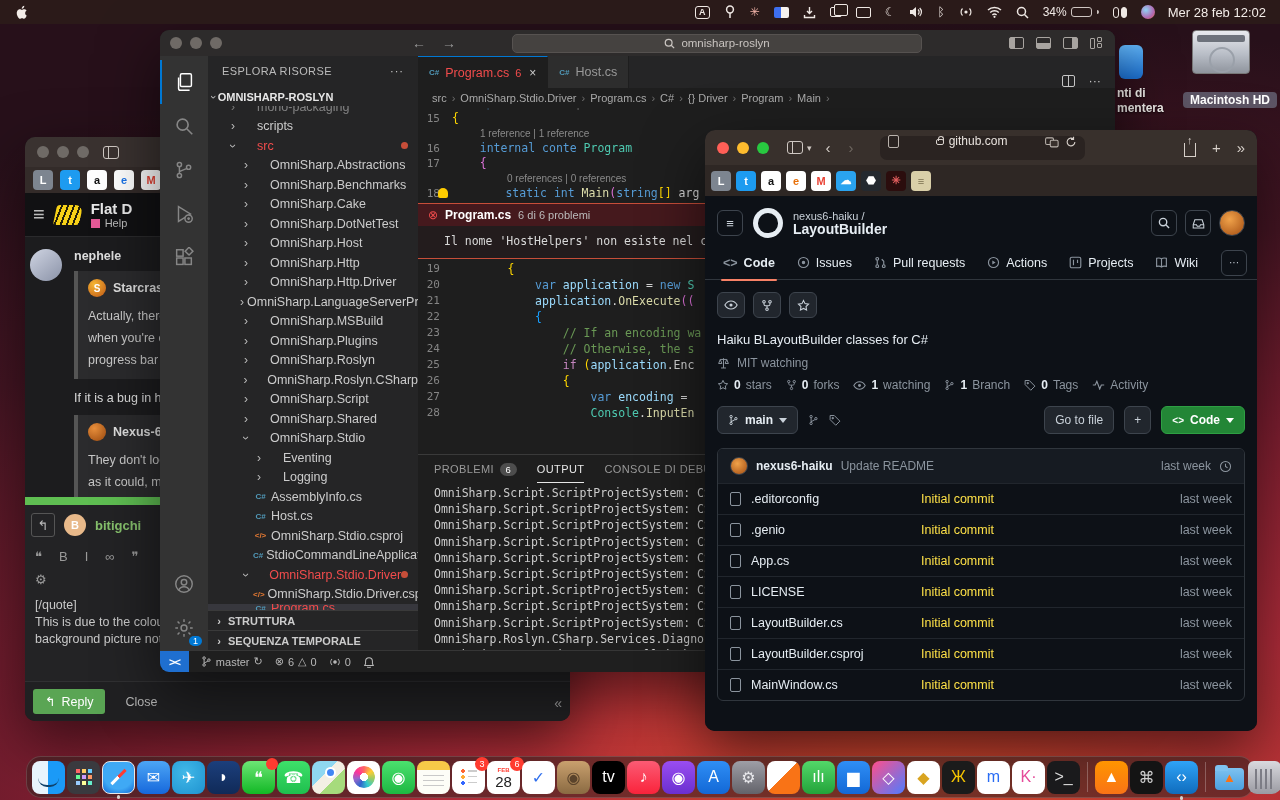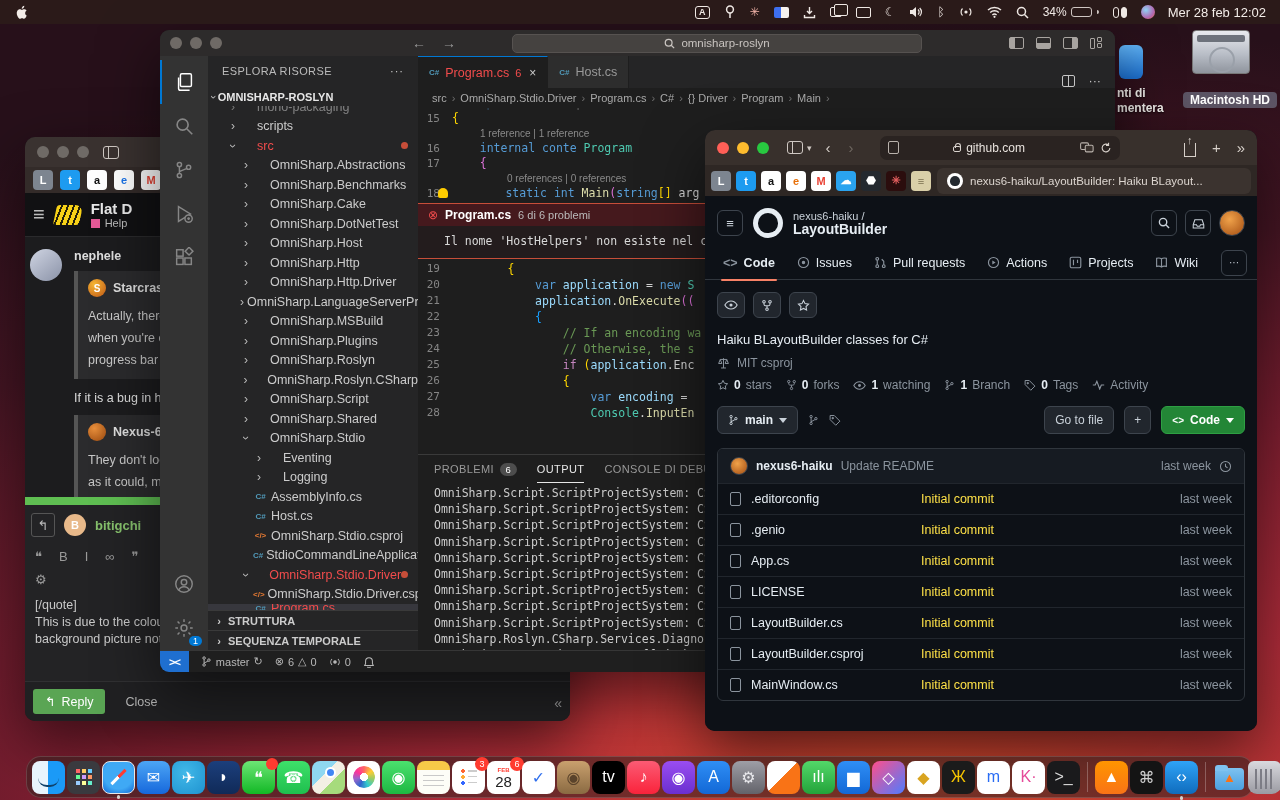--- a/index.html
+++ b/index.html
@@ -166,21 +166,21 @@
   #vscode .outwrap { flex:1; overflow:hidden; padding:2px 0 0 16px; font-family:"DejaVu Sans Mono", monospace; font-size:11.5px; color:#cccccc; }
   .outline { height:16.2px; line-height:16.2px; white-space:pre; }
 
   
   #safari { left:705px; top:130px; width:552px; height:601px; background:#0d1117; z-index:3; overflow:hidden; }
   #safari .chrome { height:35px; background:#38302c; display:flex; align-items:center; padding:0 12px; gap:10px; }
   #safari .sbicon { display:flex; align-items:center; gap:4px; color:#cfc8c3; margin-left:8px;}
   .sidebar-ic { width:16px; height:13px; border:1.3px solid #cfc8c3; border-radius:3px; position:relative;}
   .sidebar-ic:before { content:""; position:absolute; left:4px; top:0; bottom:0; width:1.3px; background:#cfc8c3; }
   #safari .arr { color:#d6cfc9; font-size:15px; margin:0 4px; } #safari .arr.dim { color:#6f6861; }
-  #safari .urlbar { width:240px; height:24px; background:#2a2321; border-radius:7px; display:flex; align-items:center; padding:12px 8px; color:#e8e2dd; font-size:12px; gap:6px; margin-left:12px;}
+  #safari .urlbar { width:205px; height:24px; background:#2a2321; border-radius:7px; display:flex; align-items:flex-end; padding:12px 8px; color:#e8e2dd; font-size:12px; gap:6px; margin-left:12px;}
   #safari .urlbar .mid { flex:1; display:flex; justify-content:center; align-items:center; gap:5px;}
   .lock { width:8px; height:6px; border:1.2px solid #d9d3ce; border-radius:2px; position:relative; margin-top:3px;}
   .lock:before{content:"";position:absolute;left:1px;top:-4px;width:4px;height:4px;border:1.2px solid #d9d3ce;border-bottom:none;border-radius:3px 3px 0 0;}
   .reader-ic { width:11px; height:13px; border:1.2px solid #b9b2ac; border-radius:2px; }
   #safari .chrome .right { margin-left:auto; display:flex; gap:16px; align-items:center; color:#d6cfc9; font-size:15px;}
   .share-ic { width:12px; height:14px; border:1.3px solid #d6cfc9; border-top:none; position:relative; margin-top:4px;}
   .share-ic:before{content:"↑"; position:absolute; left:2px; top:-9px; font-size:11px; color:#d6cfc9;}
   #safari .tabbar { height:31px; background:#2e2724; display:flex; align-items:center; padding:0 6px; gap:6px; }
   #safari .activetab { flex:1; height:26px; background:#3b332f; border-radius:6px; display:flex; align-items:center; gap:7px; padding:0 10px; color:#ddd6d0; font-size:11.5px; white-space:nowrap; overflow:hidden;}
   .gh-mark { width:16px; height:16px; background:#fff; border-radius:50%; position:relative; flex:none;}
@@ -1005,24 +1005,20 @@
     <span class="minifav" style="background: rgb(125, 133, 144); color: rgb(255, 255, 255);">L</span>
         <span class="minifav" style="background: rgb(29, 155, 240); color: rgb(255, 255, 255);">t</span>
         <span class="minifav" style="background: rgb(255, 255, 255); color: rgb(17, 17, 17);">a</span>
         <span class="minifav" style="background: rgb(255, 255, 255); color: rgb(232, 113, 10);">e</span>
         <span class="minifav" style="background: rgb(255, 255, 255); color: rgb(234, 67, 53);">M</span>
         <span class="minifav" style="background: rgb(42, 163, 239); color: rgb(255, 255, 255);">☁</span>
         <span class="minifav" style="background: rgb(36, 41, 47); color: rgb(255, 255, 255);">⬣</span>
         <span class="minifav" style="background: rgb(43, 13, 13); color: rgb(224, 93, 93);">✳</span>
         <span class="minifav" style="background: rgb(217, 207, 168); color: rgb(122, 111, 78);">≡</span>
       </span>
-    <span class="activetab">
-      <span class="gh-mark"></span>
-      <span>nexus6-haiku/LayoutBuilder: Haiku BLayout...</span>
-    </span>
   </div>
   <div id="gh">
     <div class="hdr">
       <span class="hamb">≡</span>
       <span class="gh-logo"></span>
       <span class="repo-names">
         <div class="owner">nexus6-haiku /</div>
         <div class="repo">LayoutBuilder</div>
       </span>
       <span class="right">
@@ -1105,21 +1101,21 @@
             <path d="M8 1.8l1.9 3.9 4.3.6-3.1 3 .7 4.3L8 11.6l-3.8 2 .7-4.3-3.1-3 4.3-.6z"></path>
           </svg>
         </span>
     </div>
     <div class="desc">Haiku BLayoutBuilder classes for C#</div>
     <div class="meta">
       <svg width="13" height="13" viewBox="0 0 16 16" fill="none" stroke="currentColor" stroke-width="1.2">
           <path d="M8 1.5v12M4 3h8M11 13.5H5"></path>
           <path d="M4 3L2 8h4L4 3zM12 3l-2 5h4l-2-5z"></path>
         </svg>
-      <span>MIT csproj</span>
+      <span>MIT watching</span>
     </div>
     <div class="stats">
       <span class="stat">
           <svg width="12" height="12" viewBox="0 0 16 16" fill="none" stroke="currentColor" stroke-width="1.3">
             <path d="M8 1.8l1.9 3.9 4.3.6-3.1 3 .7 4.3L8 11.6l-3.8 2 .7-4.3-3.1-3 4.3-.6z"></path>
           </svg>
           <b>0</b>
           <span>stars</span>
         </span>
       <span class="stat">

